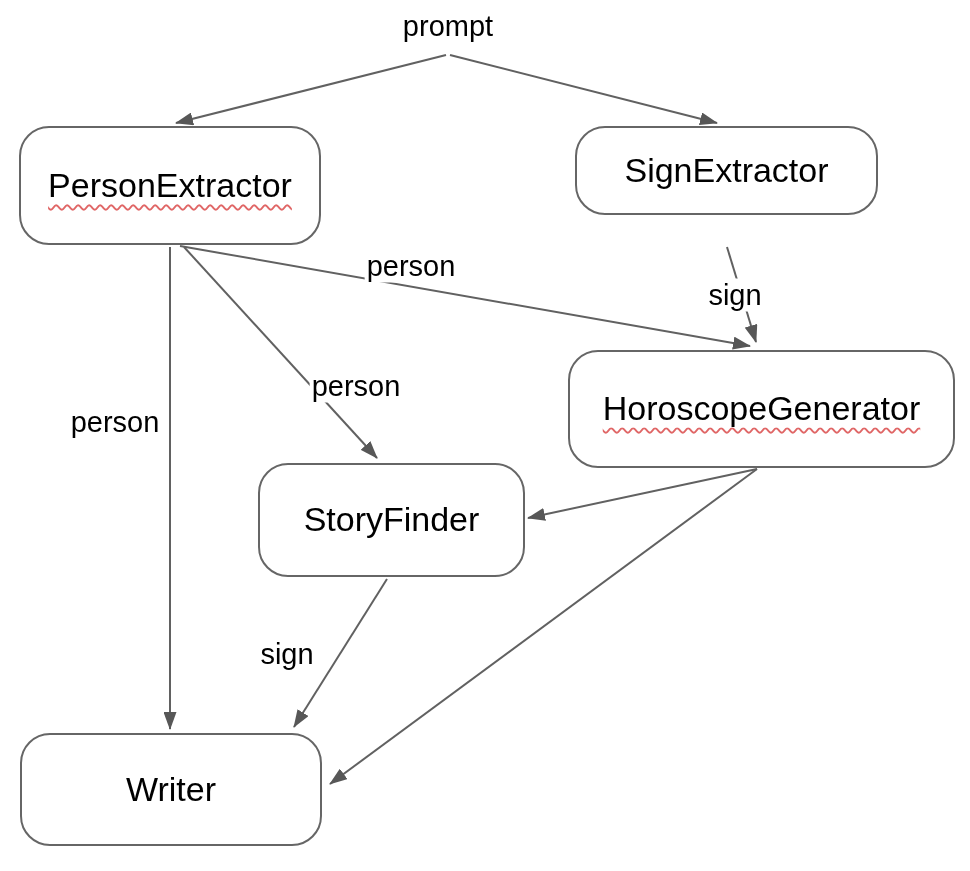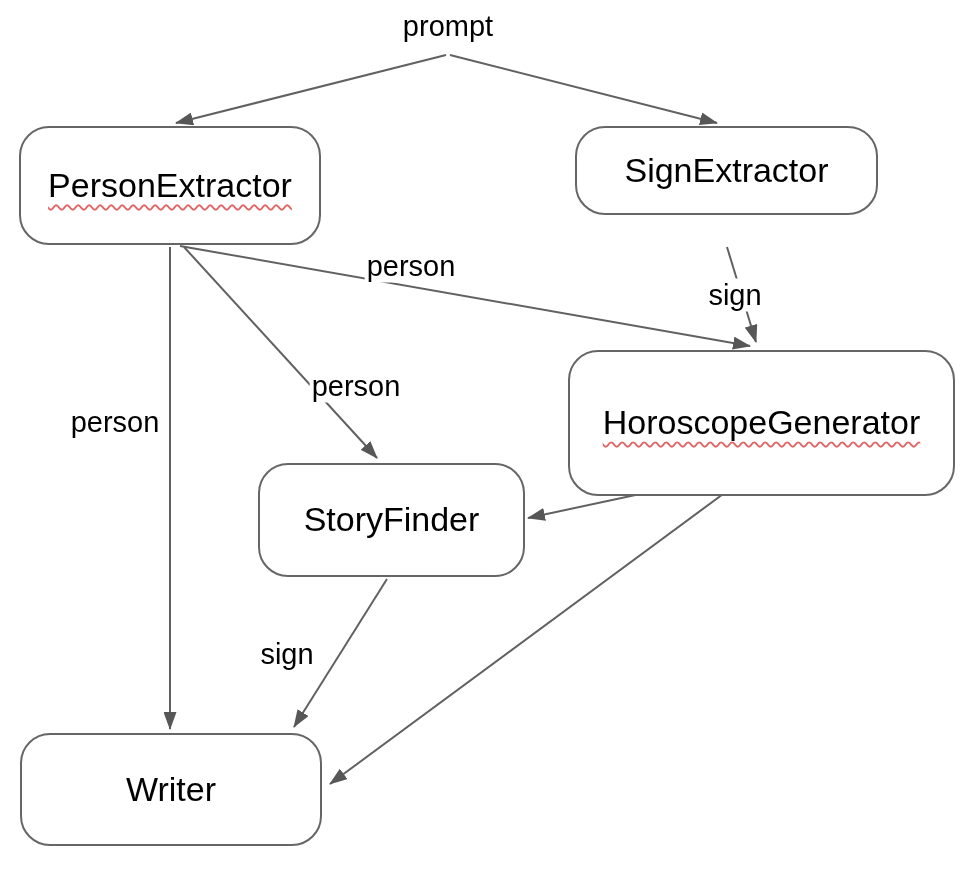--- a/index.html
+++ b/index.html
@@ -55,21 +55,21 @@
   .source-label {
     position: absolute;
     transform: translate(-50%, -50%);
     font-size: 29px;
     color: #000000;
     white-space: nowrap;
   }
   
   #node-person-extractor    { left: 19px;  top: 126px; width: 302px; height: 119px; }
   #node-sign-extractor      { left: 575px; top: 126px; width: 303px; height: 89px; }
-  #node-horoscope-generator { left: 568px; top: 350px; width: 387px; height: 146px; }
+  #node-horoscope-generator { left: 568px; top: 350px; width: 387px; height: 118px; }
   #node-story-finder        { left: 258px; top: 463px; width: 267px; height: 114px; }
   #node-writer              { left: 20px;  top: 733px; width: 302px; height: 113px; }
   
   #label-prompt        { left: 448px; top: 26px; }
   #label-person-1      { left: 411px; top: 266px; }
   #label-sign          { left: 735px; top: 295px; }
   #label-person-2      { left: 356px; top: 386px; }
   #label-person-3      { left: 115px; top: 422px; }
   #label-story         { left: 287px; top: 654px; }
   #label-horoscope     { left: 585px; top: 666px; }

